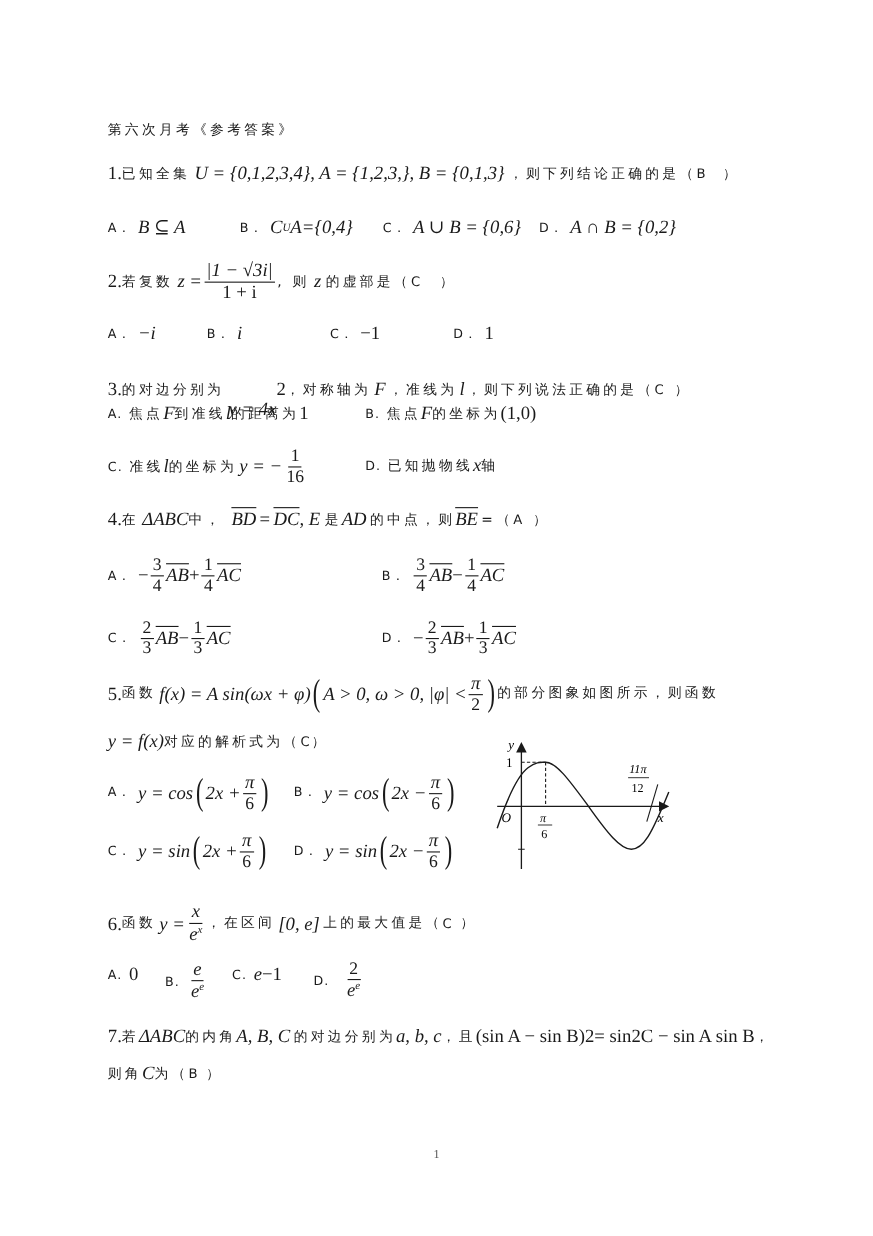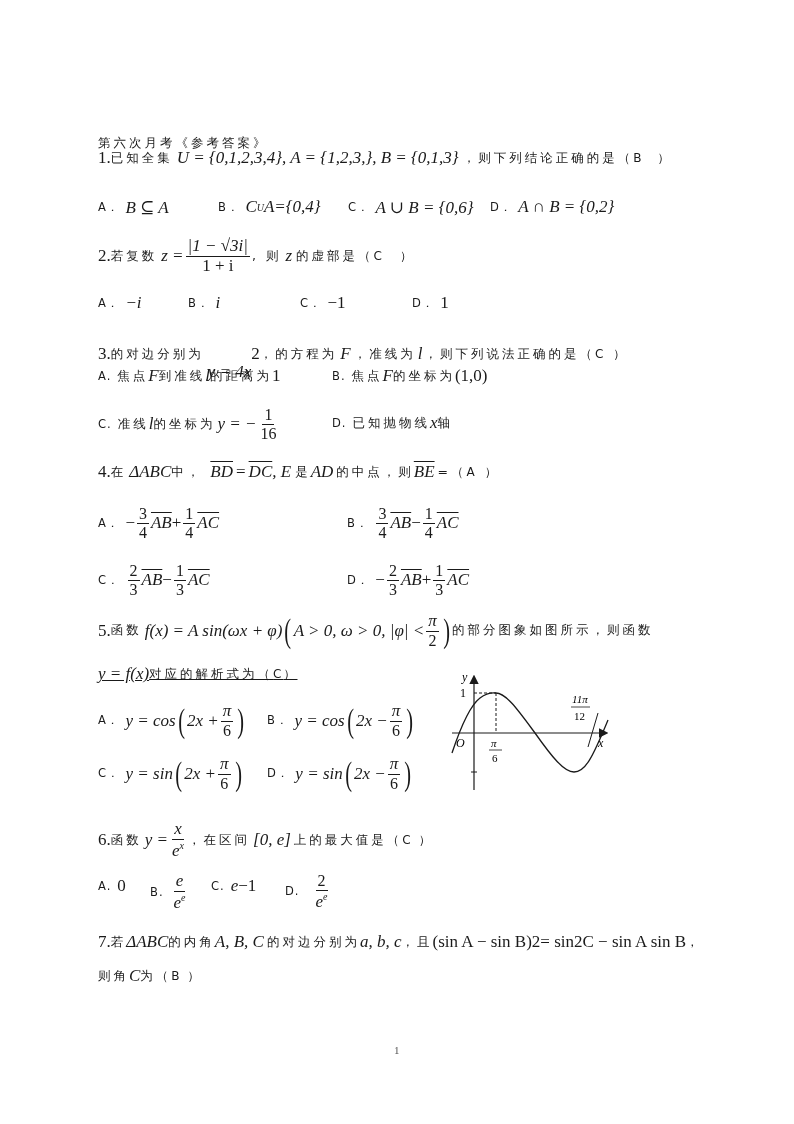--- a/index.html
+++ b/index.html
@@ -19,21 +19,21 @@
   .big { font-size: 34px; font-family: "Liberation Serif", serif; font-weight: 100; transform: scaleX(0.6); display: inline-block; line-height: 1; }
   .ans { font-family: "DejaVu Sans", sans-serif; font-size: 12px; letter-spacing: 2px; }
   sup { font-size: 10px; }
   sub { font-size: 10px; }
   #page-num { position: absolute; left: 394px; top: 1044px; font-family: "Liberation Serif", serif; font-size: 11px; color: #555; }
   #graph { position: absolute; left: 440px; top: 665px; }
 </style>
 </head>
 <body>
 
-<div class="line" style="top:135px;">
+<div class="line" style="top:110px;">
   <span class="cn">第六次月考《参考答案》</span>
 </div>
 
 <div class="line" style="top:148px;">
   <span class="mn">1.</span>
   <span class="cn">已知全集</span>
   <span class="m" style="margin:0 4px;">U = {0,1,2,3,4}, A = {1,2,3,}, B = {0,1,3}</span>
   <span class="cn">，则下列结论正确的是（</span>
   <span class="ans">B</span>
   <span class="ans" style="margin-left:14px;">）</span>
@@ -86,21 +86,21 @@
 <div class="opt" style="left:412px; top:293px;">
   <span class="lbl">D．</span>
   <span class="mn">1</span>
 </div>
 
 <div class="line" style="top:326px;">
   <span class="mn">3.</span>
   <span class="cn">的对边分别为</span>
   <span class="m" style="margin-left:4px;margin-top:36px;">y = 4x</span>
     <sup class="mn">2</sup>
-  <span class="cn">，的方程为</span>
+  <span class="cn">，对称轴为</span>
   <span class="m" style="margin:0 3px;">F</span>
   <span class="cn">，准线为</span>
   <span class="m" style="margin:0 2px;">l</span>
   <span class="cn">，则下列说法正确的是（</span>
   <span class="ans">C</span>
   <span class="ans" style="margin-left:8px;">）</span>
 </div>
 <div class="opt" style="left:98px; top:366px;">
   <span class="lbl">A.</span>
   <span class="cn">焦点</span>
@@ -218,21 +218,21 @@
   <span class="m" style="margin-left:3px;">f(x) = A sin(ωx + φ)</span>
   <span class="big">(</span>
   <span class="m">A &gt; 0, ω &gt; 0, |φ| &lt;</span>
   <span class="frac">
       <span class="num m">π</span>
       <span class="den">2</span>
     </span>
   <span class="big">)</span>
   <span class="cn">的部分图象如图所示，则函数</span>
 </div>
-<div class="line" style="top:664px;text-decoration:underline;">
+<div class="line" style="top:664px;">
   <span class="m">y = f(x)</span>
   <span class="cn">对应的解析式为（</span>
   <span class="ans">C</span>
   <span class="ans">）</span>
 </div>
 
 <div class="opt" style="left:98px; top:702px;">
   <span class="lbl">A．</span>
   <span class="m">y = cos</span>
   <span class="big">(</span>

